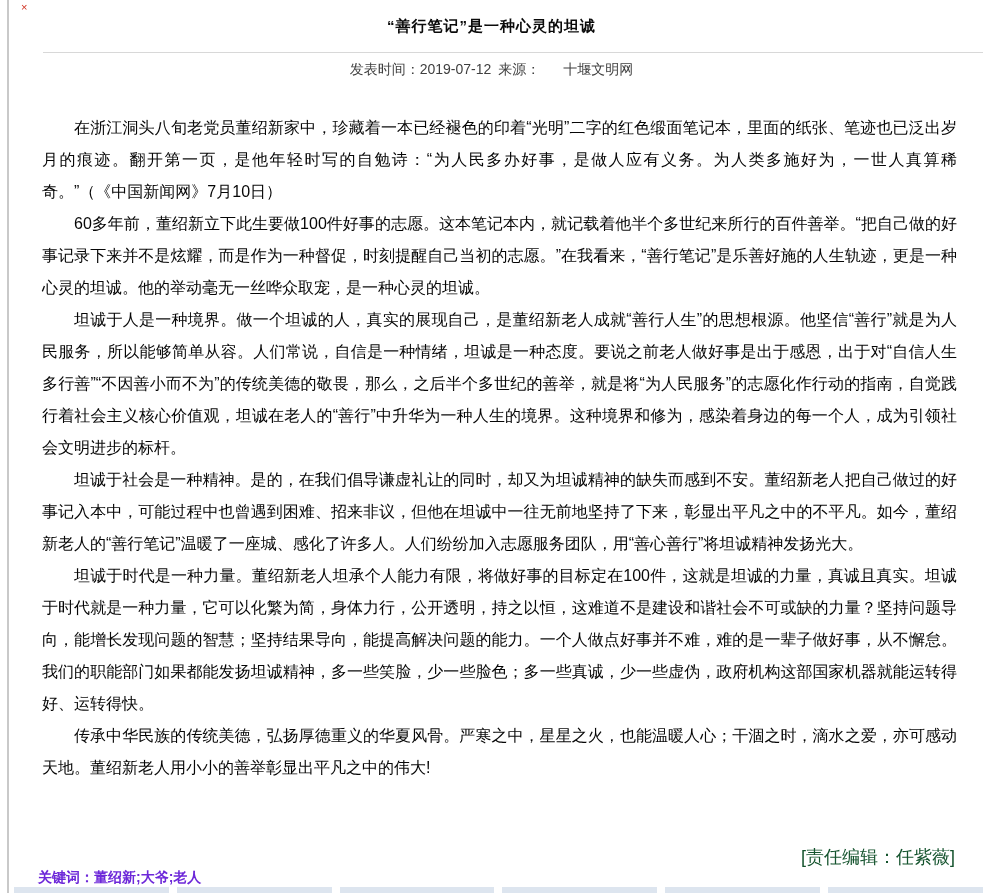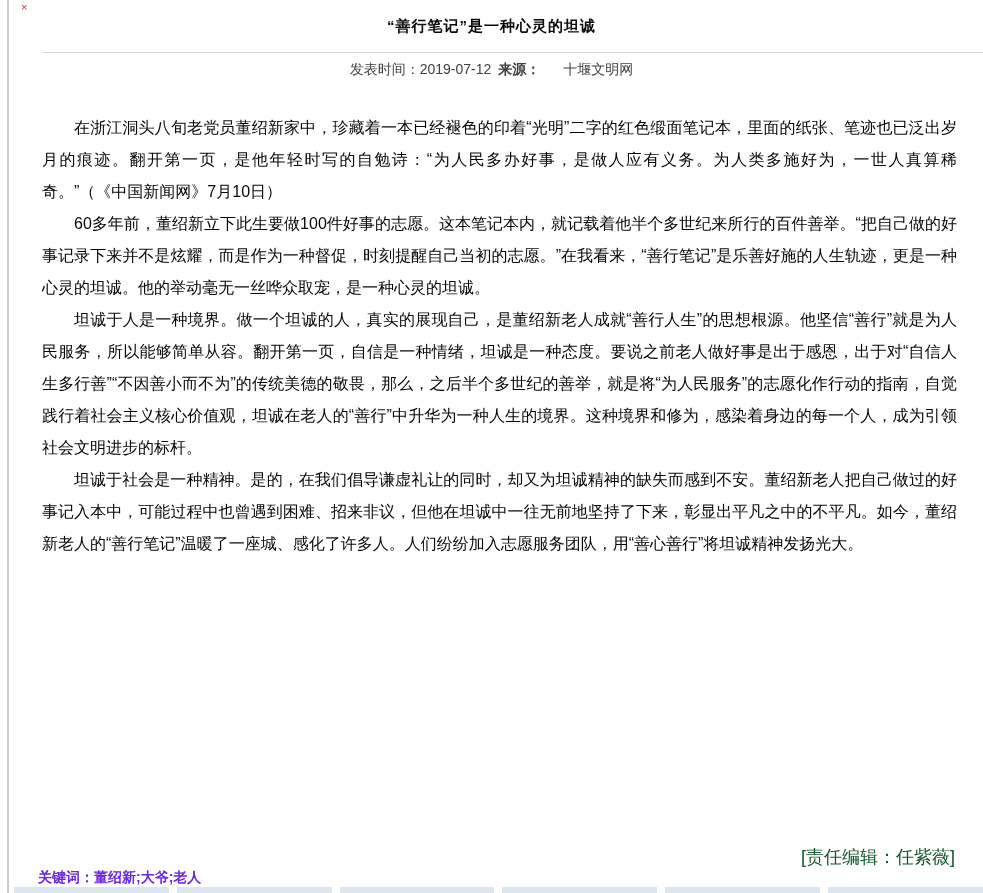--- a/index.html
+++ b/index.html
@@ -26,21 +26,21 @@
     letter-spacing:1px;
   }
   .divider{
     margin:10px 0 0 43px;height:0;
     border-top:1px solid #d8d8d8;
   }
   .meta{
     margin-top:8px;text-align:center;
     font-size:14px;color:#3f3f3f;
   }
-  .meta .sep{margin-left:7px;font-weight:bold;}
+  .meta .sep{margin-left:7px;}
   .meta .src-val{margin-left:23px;}
   .article-body{
     margin:33px 26px 0 42px;
     font-size:16px;line-height:32px;
     text-align:justify;color:#060606;
   }
   .article-body p{margin:0;text-indent:2em;}
   .editor-line{
     position:absolute;top:845px;right:28px;
     font-size:18px;color:#14532d;
@@ -68,22 +68,24 @@
 
   <div class="divider"></div>
 
   <div class="meta">
     <span>发表时间：</span><span>2019-07-12</span><span class="sep">来源：</span><span class="src-val">十堰文明网</span>
   </div>
 
   <div class="article-body">
     <p>在浙江洞头八旬老党员董绍新家中，珍藏着一本已经褪色的印着“光明”二字的红色缎面笔记本，里面的纸张、笔迹也已泛出岁月的痕迹。翻开第一页，是他年轻时写的自勉诗：“为人民多办好事，是做人应有义务。为人类多施好为，一世人真算稀奇。”（《中国新闻网》7月10日）</p>
     <p>60多年前，董绍新立下此生要做100件好事的志愿。这本笔记本内，就记载着他半个多世纪来所行的百件善举。“把自己做的好事记录下来并不是炫耀，而是作为一种督促，时刻提醒自己当初的志愿。”在我看来，“善行笔记”是乐善好施的人生轨迹，更是一种心灵的坦诚。他的举动毫无一丝哗众取宠，是一种心灵的坦诚。</p>
-    <p>坦诚于人是一种境界。做一个坦诚的人，真实的展现自己，是董绍新老人成就“善行人生”的思想根源。他坚信“善行”就是为人民服务，所以能够简单从容。翻开第一页，自信是一种情绪，坦诚是一种态度。要说之前老人做好事是出于感恩，出于对“自信人生多行善”“不因善小而不为”的传统美德的敬畏，那么，之后半个多世纪的善举，就是将“为人民服务”的志愿化作行动的指南，自觉践行着社会主义核心价值观，坦诚在老人的“善行”中升华为一种人生的境界。这种境界和修为，感染着身边的每一个人，成为引领社会文明进步的标杆。</p>
+    <p>坦诚于人是一种境界。做一个坦诚的人，真实的展现自己，是董绍新老人成就“善行人生”的思想根源。他坚信“善行”就是为人民服务，所以能够简单从容。人们常说，自信是一种情绪，坦诚是一种态度。要说之前老人做好事是出于感恩，出于对“自信人生多行善”“不因善小而不为”的传统美德的敬畏，那么，之后半个多世纪的善举，就是将“为人民服务”的志愿化作行动的指南，自觉践行着社会主义核心价值观，坦诚在老人的“善行”中升华为一种人生的境界。这种境界和修为，感染着身边的每一个人，成为引领社会文明进步的标杆。</p>
     <p>坦诚于社会是一种精神。是的，在我们倡导谦虚礼让的同时，却又为坦诚精神的缺失而感到不安。董绍新老人把自己做过的好事记入本中，可能过程中也曾遇到困难、招来非议，但他在坦诚中一往无前地坚持了下来，彰显出平凡之中的不平凡。如今，董绍新老人的“善行笔记”温暖了一座城、感化了许多人。人们纷纷加入志愿服务团队，用“善心善行”将坦诚精神发扬光大。</p>
+    <p>坦诚于时代是一种力量。董绍新老人坦承个人能力有限，将做好事的目标定在100件，这就是坦诚的力量，真诚且真实。坦诚于时代就是一种力量，它可以化繁为简，身体力行，公开透明，持之以恒，这难道不是建设和谐社会不可或缺的力量？坚持问题导向，能增长发现问题的智慧；坚持结果导向，能提高解决问题的能力。一个人做点好事并不难，难的是一辈子做好事，从不懈怠。我们的职能部门如果都能发扬坦诚精神，多一些笑脸，少一些脸色；多一些真诚，少一些虚伪，政府机构这部国家机器就能运转得好、运转得快。</p>
+    <p>传承中华民族的传统美德，弘扬厚德重义的华夏风骨。严寒之中，星星之火，也能温暖人心；干涸之时，滴水之爱，亦可感动天地。董绍新老人用小小的善举彰显出平凡之中的伟大!</p>
   </div>
 
   <div class="editor-line">[责任编辑：任紫薇]</div>
 
   <div class="keywords-line">
     <span>关键词：</span><span>董绍新;大爷;老人</span>
   </div>
 
   <div class="footer-bar">
     <div class="seg"></div>

